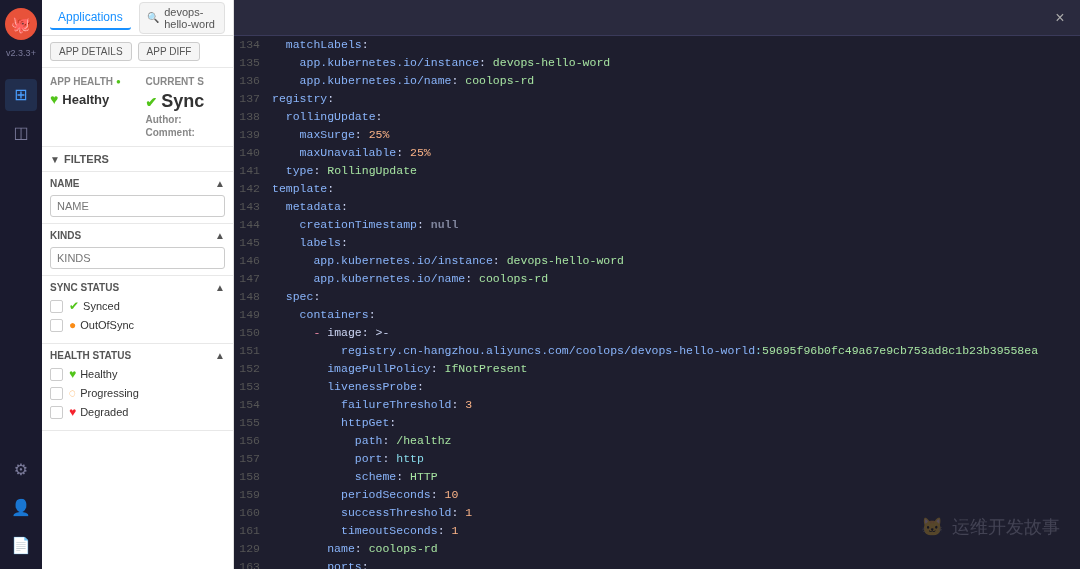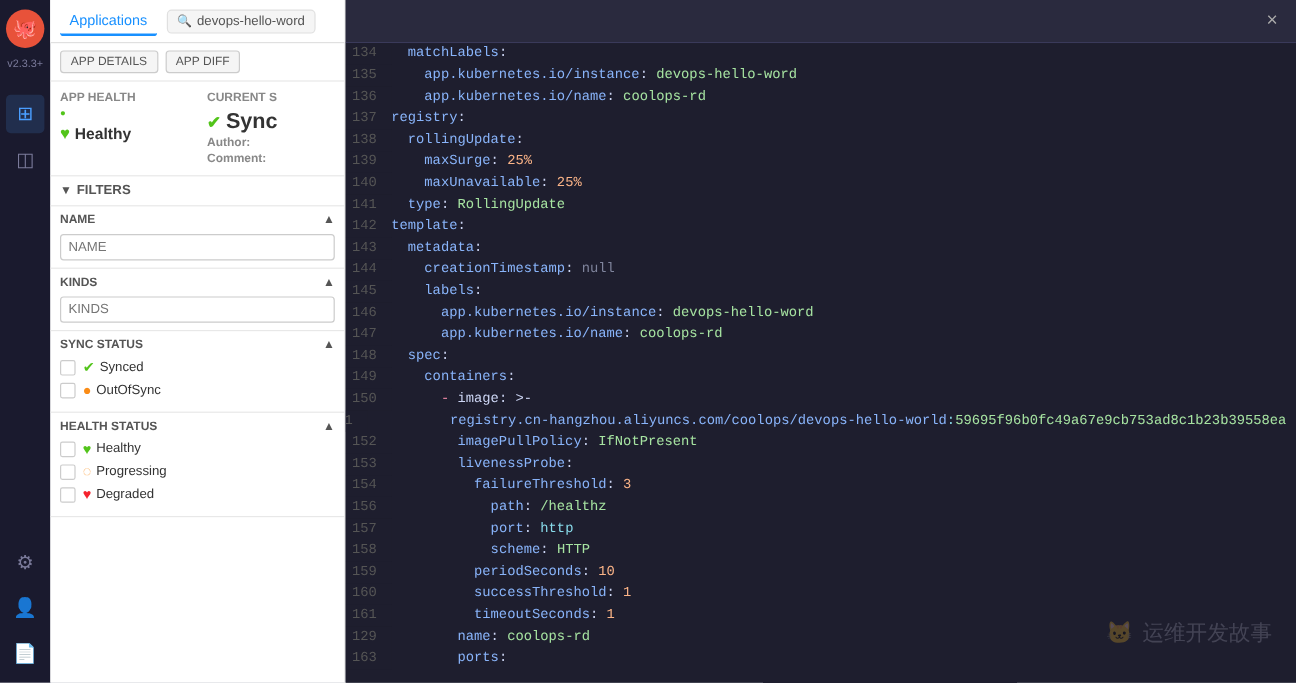--- a/index.html
+++ b/index.html
@@ -30,21 +30,21 @@
     .sidebar-icon {
       width: 32px; height: 32px;
       display: flex; align-items: center; justify-content: center;
       color: #7a7a9a; cursor: pointer; border-radius: 4px;
       font-size: 16px;
     }
     .sidebar-icon.active { color: #4a9eff; background: rgba(74,158,255,0.15); }
 
     
     .main-panel {
-      width: 246px;
+      width: 192px;
       background: #ffffff;
       border-right: 1px solid #e0e0e0;
       display: flex;
       flex-direction: column;
       flex-shrink: 0;
     }
 
     
     .top-nav {
       background: #ffffff;
@@ -75,21 +75,21 @@
       background: #f5f5f5; cursor: pointer; color: #555;
     }
 
     
     .health-section {
       padding: 8px;
       border-bottom: 1px solid #e8e8e8;
       display: flex; gap: 16px;
     }
     .health-block { flex: 1; }
-    .health-label { font-size: 10px; color: #888; font-weight: 600; margin-bottom: 4px; display: flex; align-items: flex-start; gap: 3px; flex-direction: column; }
+    .health-label { font-size: 10px; color: #888; font-weight: 600; margin-bottom: 4px; display: flex; align-items: center; gap: 3px; }
     .health-value { font-size: 13px; font-weight: 600; color: #333; display: flex; align-items: center; gap: 4px; }
     .heart-icon { color: #52c41a; font-size: 14px; }
     .sync-icon { color: #52c41a; font-size: 14px; }
     .synced-label { font-size: 18px; font-weight: 700; color: #333; }
     .sync-meta { font-size: 10px; color: #888; margin-top: 2px; font-weight: bold; }
 
     
     .filters-section {
       padding: 6px 8px;
       border-bottom: 1px solid #e8e8e8;
@@ -176,21 +176,21 @@
       user-select: none;
       flex-shrink: 0;
       background: #1e1e2e;
     }
     .line-content { flex: 1; white-space: pre; padding-right: 8px; }
     .key { color: #89b4fa; }
     .val { color: #a6e3a1; }
     .url { color: #89dceb; }
     .num { color: #fab387; }
     .dash { color: #f38ba8; }
-    .null-val { color: #7f849c; }
+    .null-val { color: #7f849c; font-weight: bold; }
 
     
     .watermark {
       position: absolute;
       bottom: 30px;
       right: 20px;
       color: rgba(180,180,200,0.25);
       font-size: 18px;
       pointer-events: none;
       display: flex; align-items: center; gap: 8px;
@@ -410,20 +410,24 @@
       </div>
       <div class="code-line">
         <span class="line-num">153</span>
         <span class="line-content">        <span class="key">livenessProbe</span>:</span>
       </div>
       <div class="code-line">
         <span class="line-num">154</span>
         <span class="line-content">          <span class="key">failureThreshold</span>: <span class="num">3</span></span>
       </div>
       <div class="code-line">
+        <span class="line-num">155</span>
+        <span class="line-content">          <span class="key">httpGet</span>:</span>
+      </div>
+      <div class="code-line">
         <span class="line-num">156</span>
         <span class="line-content">            <span class="key">path</span>: <span class="val">/healthz</span></span>
       </div>
       <div class="code-line">
         <span class="line-num">157</span>
         <span class="line-content">            <span class="key">port</span>: <span class="url">http</span></span>
       </div>
       <div class="code-line">
         <span class="line-num">158</span>
         <span class="line-content">            <span class="key">scheme</span>: <span class="val">HTTP</span></span>

